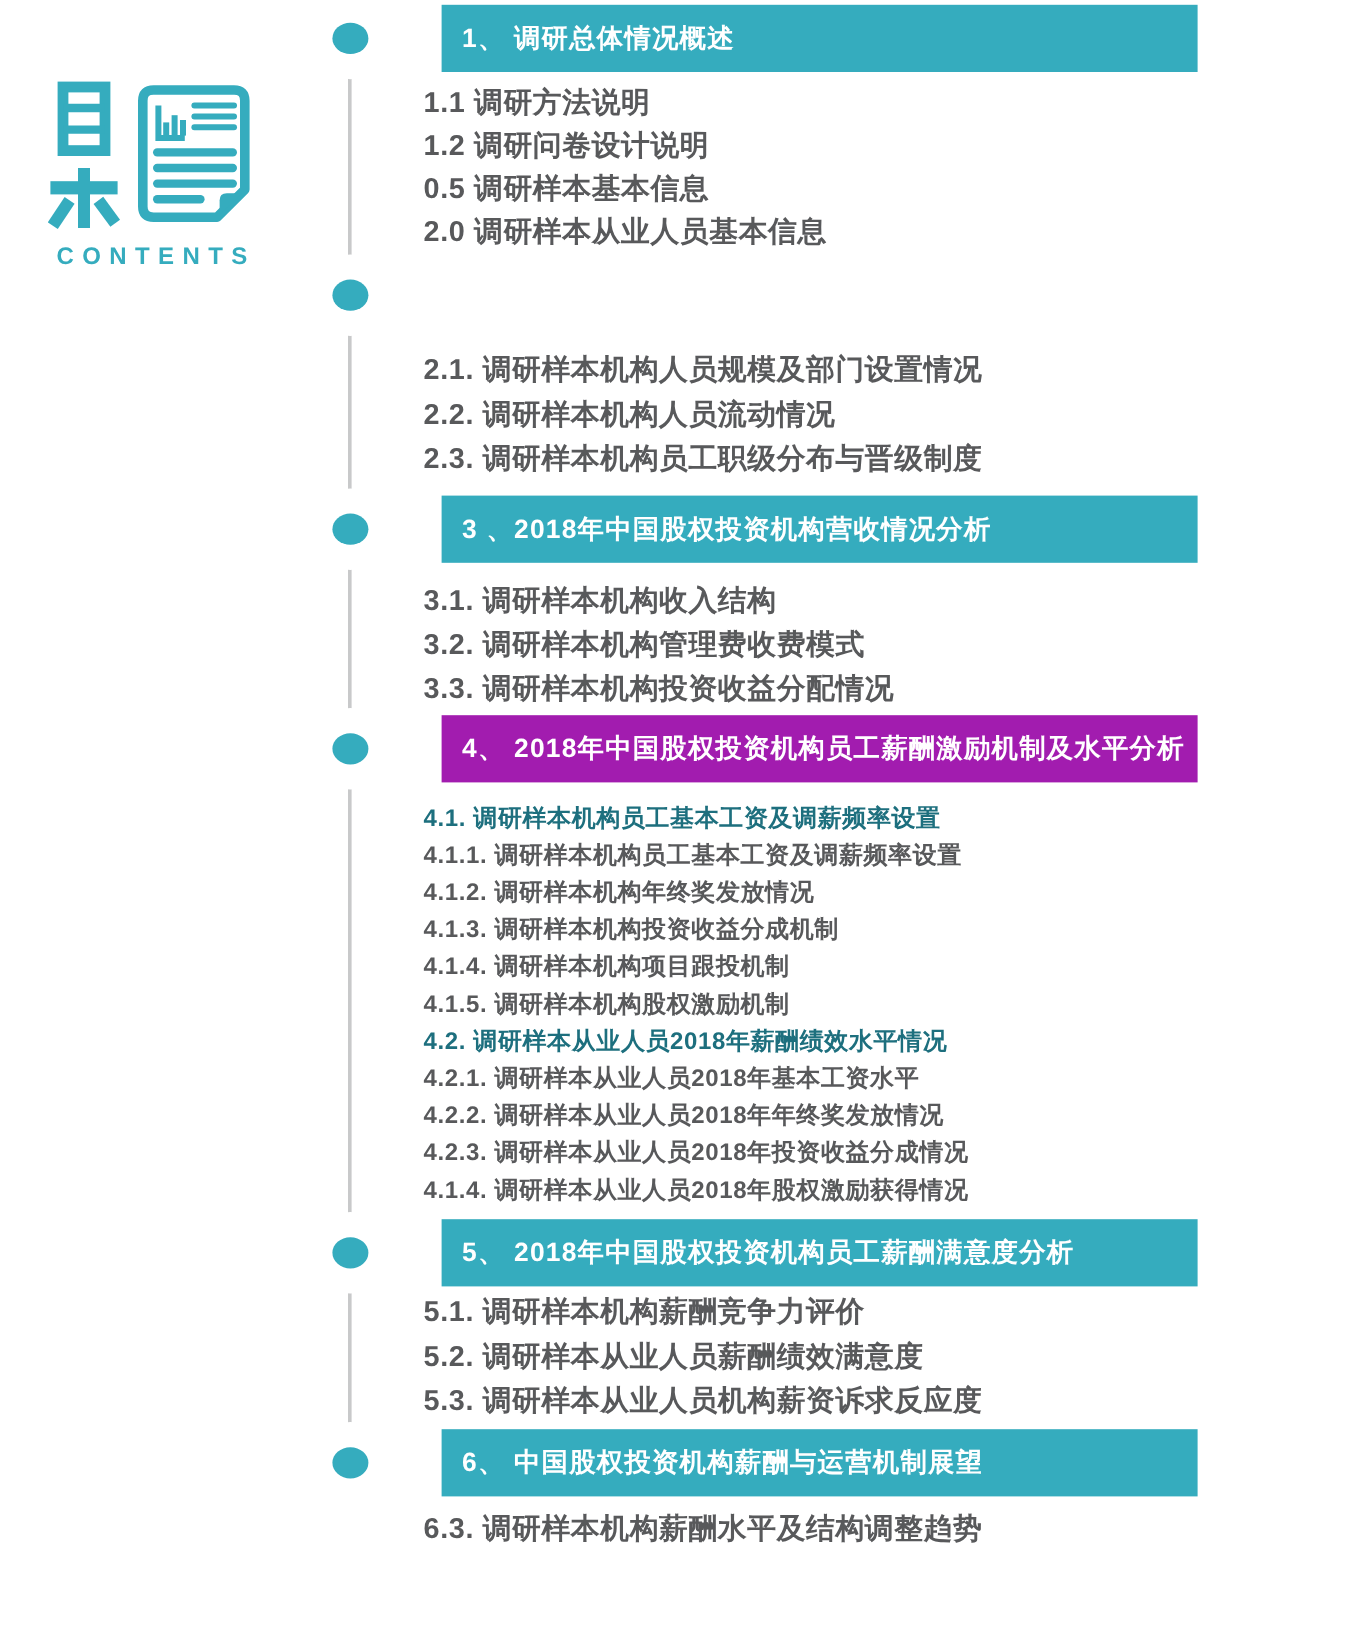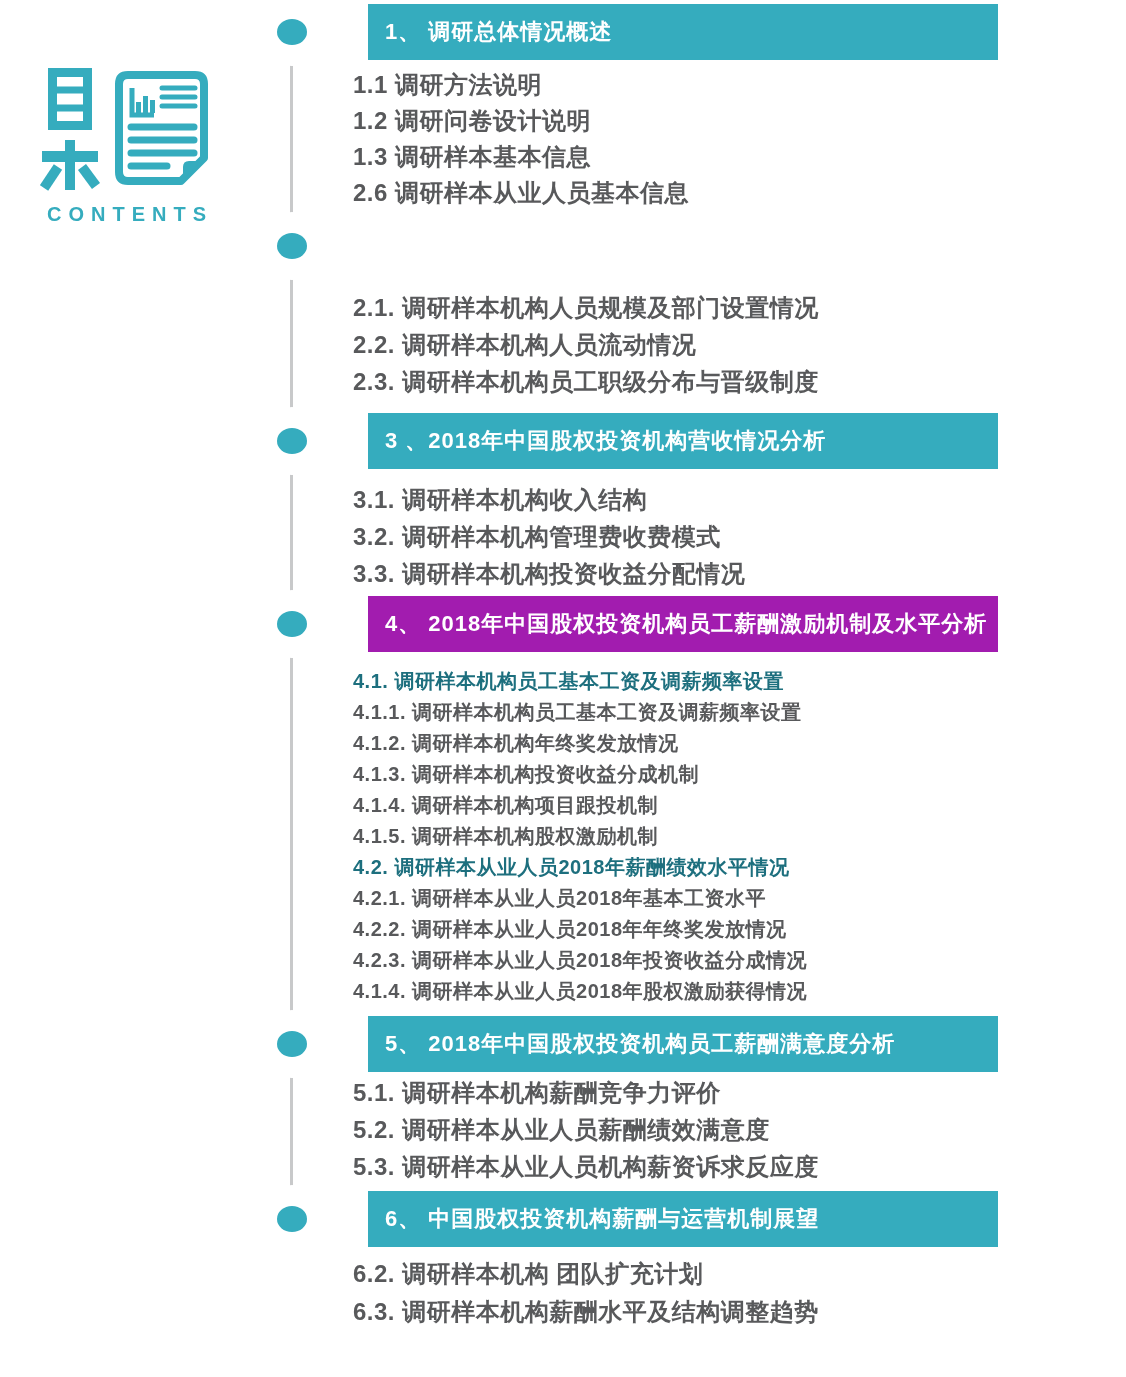--- a/index.html
+++ b/index.html
@@ -89,22 +89,22 @@
       <div class="dot"></div>
     </div>
   <div class="node" style="top:1185px">
       <div class="dot"></div>
     </div>
 
   <div class="hdr teal" style="top:4px">1、 调研总体情况概述</div>
   <div class="list l1" style="top:67px">
     <div class="item">1.1 调研方法说明</div>
     <div class="item">1.2 调研问卷设计说明</div>
-    <div class="item">1.3 调研样本基本信息</div>
-    <div class="item">2.6 调研样本从业人员基本信息</div>
+    <div class="item">0.5 调研样本基本信息</div>
+    <div class="item">2.0 调研样本从业人员基本信息</div>
   </div>
 
   <div class="list l2" style="top:289px">
     <div class="item">2.1. 调研样本机构人员规模及部门设置情况</div>
     <div class="item">2.2. 调研样本机构人员流动情况</div>
     <div class="item">2.3. 调研样本机构员工职级分布与晋级制度</div>
   </div>
 
   <div class="hdr teal" style="top:413px">3 、2018年中国股权投资机构营收情况分析</div>
   <div class="list l3" style="top:481px">
@@ -130,17 +130,16 @@
 
   <div class="hdr teal" style="top:1016px">5、 2018年中国股权投资机构员工薪酬满意度分析</div>
   <div class="list l5" style="top:1074px">
     <div class="item">5.1. 调研样本机构薪酬竞争力评价</div>
     <div class="item">5.2. 调研样本从业人员薪酬绩效满意度</div>
     <div class="item">5.3. 调研样本从业人员机构薪资诉求反应度</div>
   </div>
 
   <div class="hdr teal" style="top:1191px">6、 中国股权投资机构薪酬与运营机制展望</div>
   <div class="list l6" style="top:1255px">
-    <div class="item">6.2. 调研样本机构 团队扩充计划</div>
     <div class="item">6.3. 调研样本机构薪酬水平及结构调整趋势</div>
   </div>
 
 </div>
 
 </body></html>

